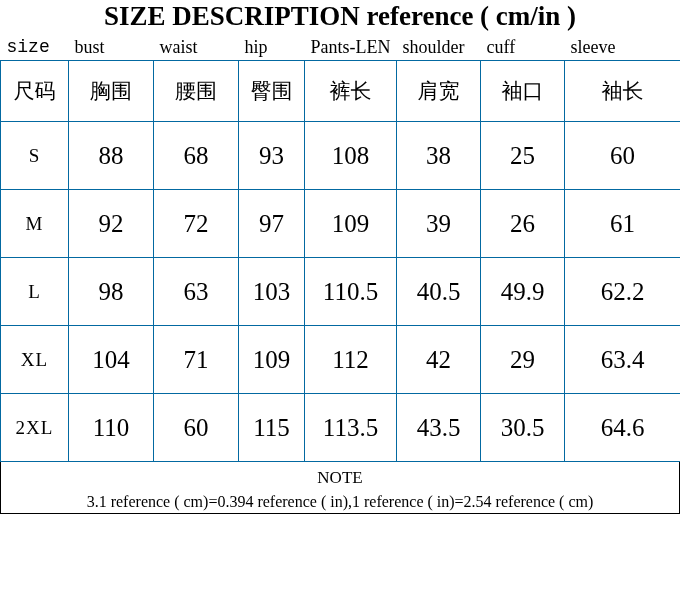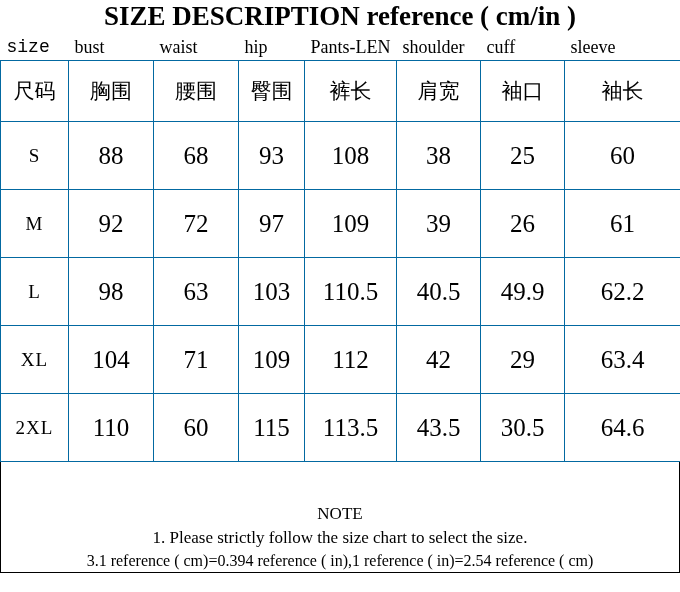--- a/index.html
+++ b/index.html
@@ -83,21 +83,20 @@
     border-right: 1px solid #000000;
     border-bottom: 1px solid #000000;
     border-top: none;
     text-align: center;
     padding-top: 4px;
   }
   .note-title {
     font-size: 17px;
     line-height: 24px;
     font-family: "Liberation Serif", serif;
-    margin-top: 36px;
   }
   .note-line {
     font-size: 17px;
     line-height: 23px;
     font-family: "Liberation Serif", serif;
     white-space: nowrap;
   }
   .note-line.last {
     font-size: 16px;
   }
@@ -190,17 +189,16 @@
         <td>113.5</td>
         <td>43.5</td>
         <td>30.5</td>
         <td>64.6</td>
       </tr>
     </tbody>
   </table>
 
   <div class="note-wrap">
     <div class="note-title">NOTE</div>
-    <div class="note-line">1. Please strictly follow the size chart to select the size.</div>
     <div class="note-line last">3.1 reference ( cm)=0.394 reference ( in),1 reference ( in)=2.54 reference ( cm)</div>
   </div>
 
 </div>
 
 </body></html>

